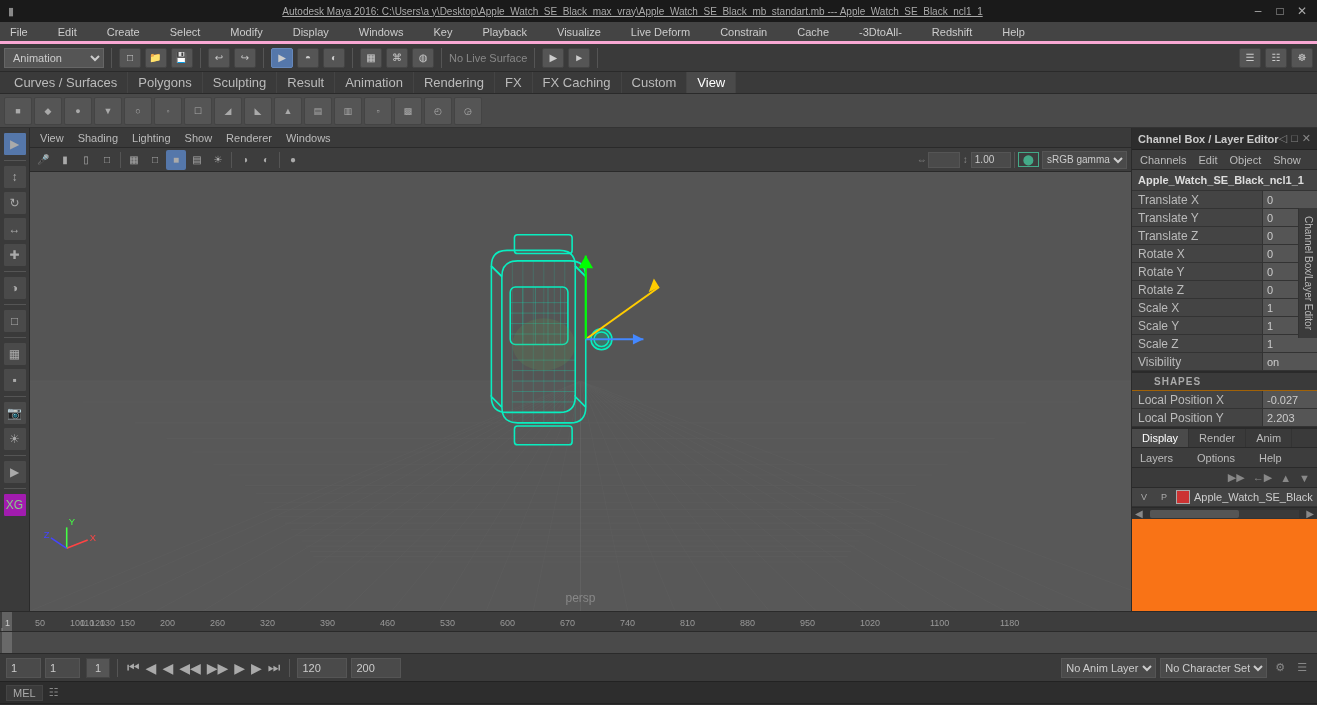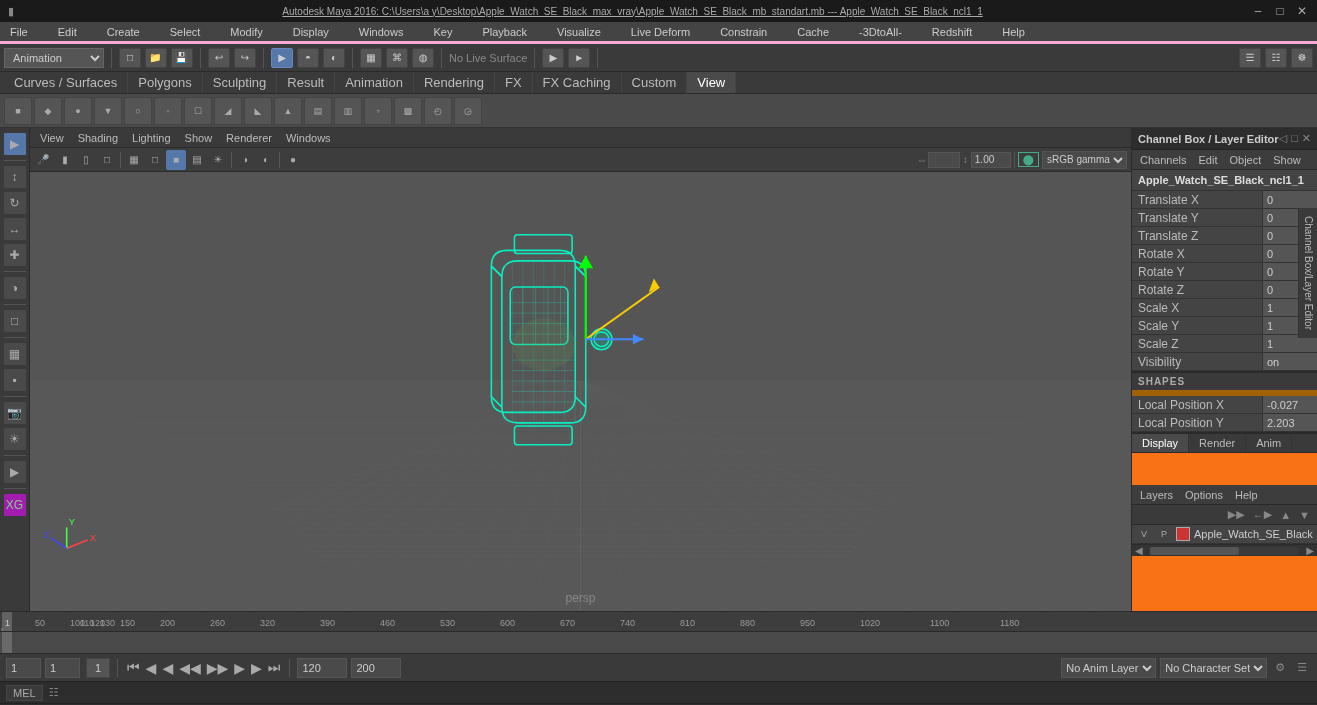--- a/index.html
+++ b/index.html
@@ -262,26 +262,26 @@
       color: #ccc;
       font-size: 11px;
       background: #555;
       height: 100%;
       display: flex; align-items: center;
       border-left: 1px solid #333;
     }
 
     #shapes-header {
       background: #3a3a3a;
-      padding: 3px 6px;
+      padding: 3px 22px;
       color: #aaa;
       font-size: 10px;
       font-weight: bold;
       border-top: 2px solid #2a2a2a;
-      border-bottom: 6px solid #a16207;
+      border-bottom: 1px solid #a16207;
       letter-spacing: 1px;
     }
     #shapes-name {
       background: #444;
       padding: 3px 6px;
       color: #ddd;
       font-size: 11px;
       border-bottom: 1px solid #333;
     }
 
@@ -317,23 +317,22 @@
       border-right: 1px solid #333;
     }
     .display-tab.active { background: #4a4a4a; color: #fff; }
 
     #layer-menus {
       background: #3d3d3d;
       height: 20px;
       display: flex;
       align-items: center;
       padding: 0 4px;
-      gap: 4px;
+      gap: 16px;
       border-bottom: 1px solid #2a2a2a;
-      margin-top: 32px;
     }
     .layer-menu { color: #bbb; cursor: pointer; padding: 2px 4px; font-size: 11px; }
 
     #layer-icons {
       background: #3a3a3a;
       height: 20px;
       display: flex;
       align-items: center;
       padding: 0 4px;
       gap: 2px;

